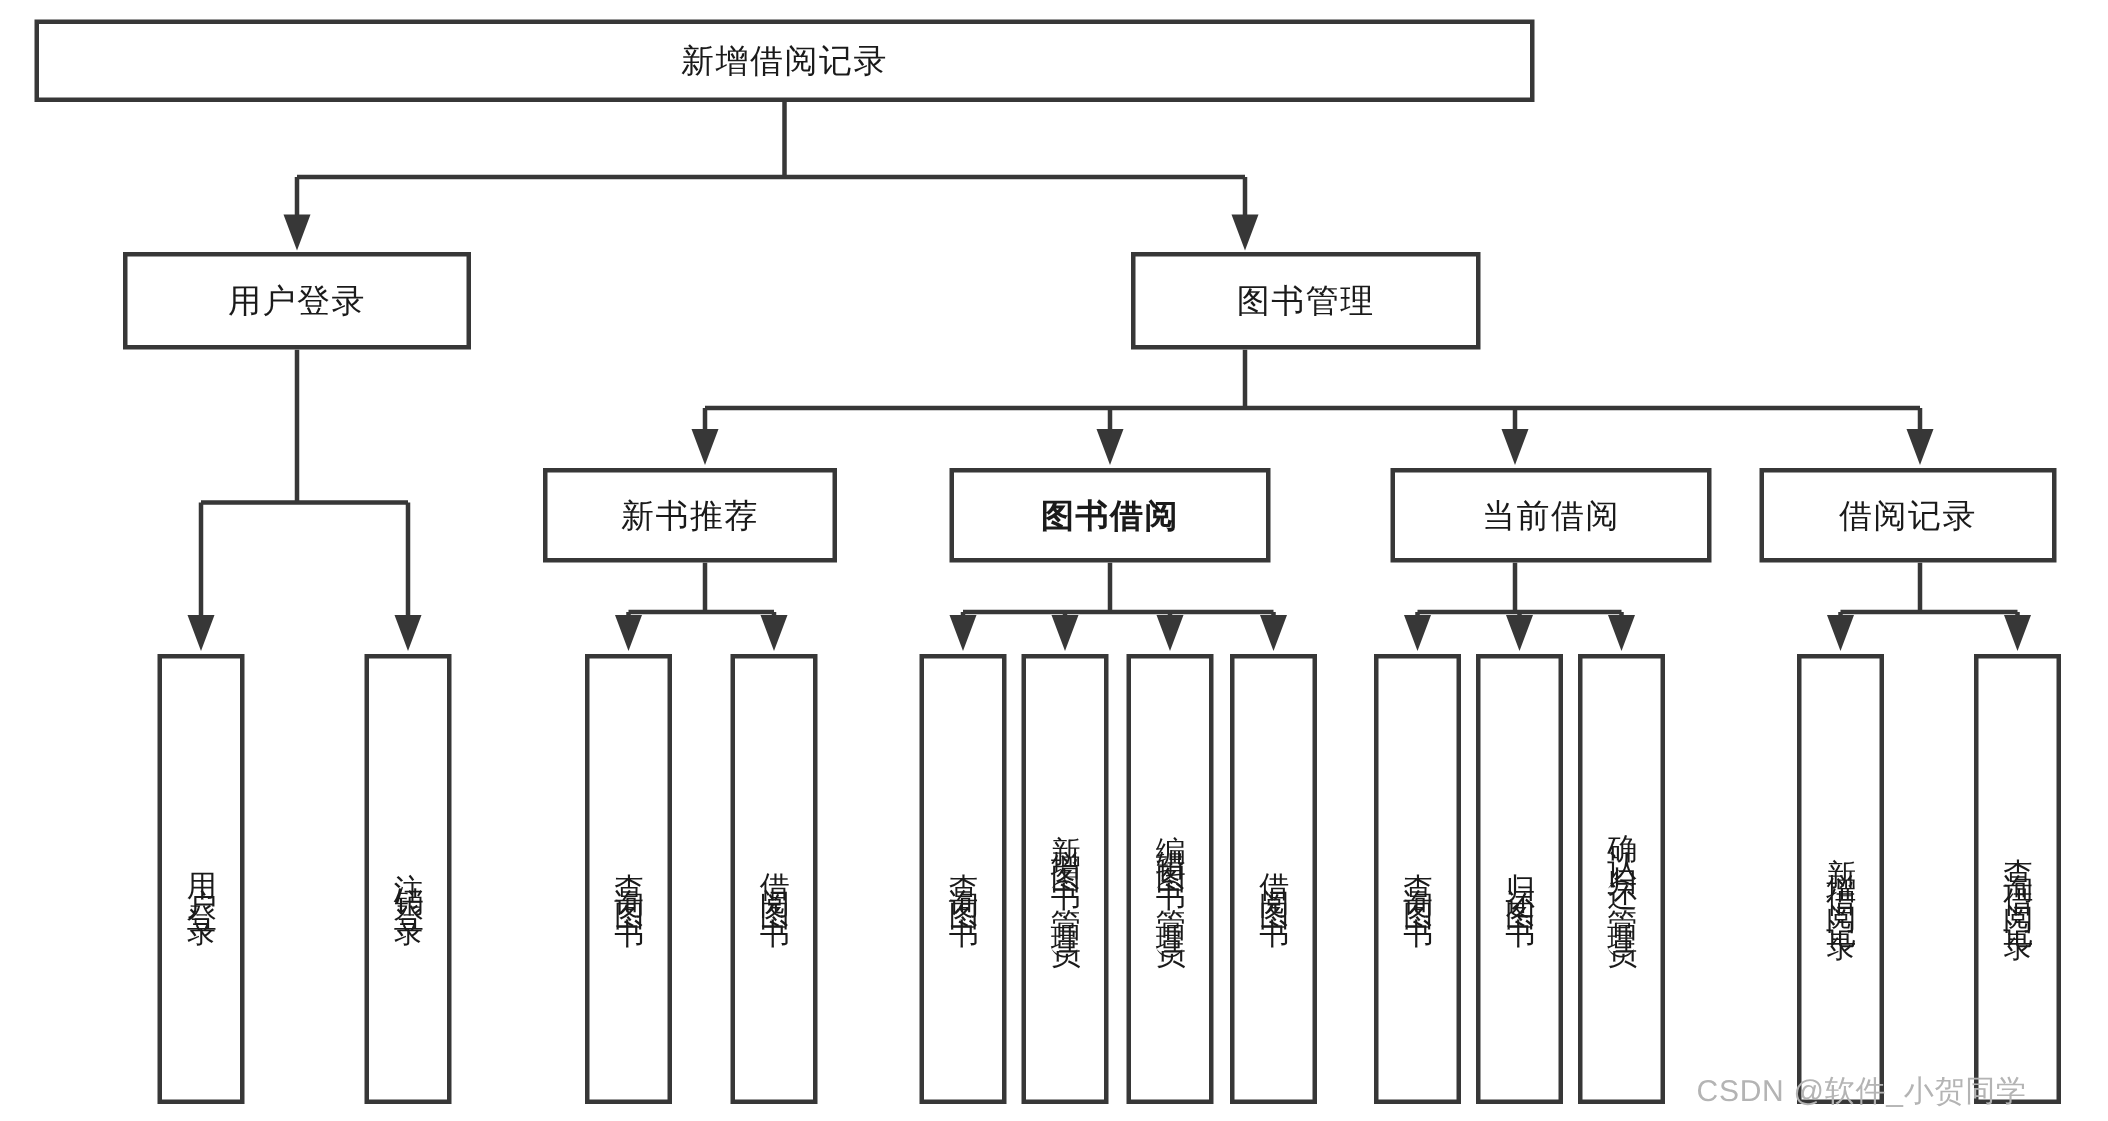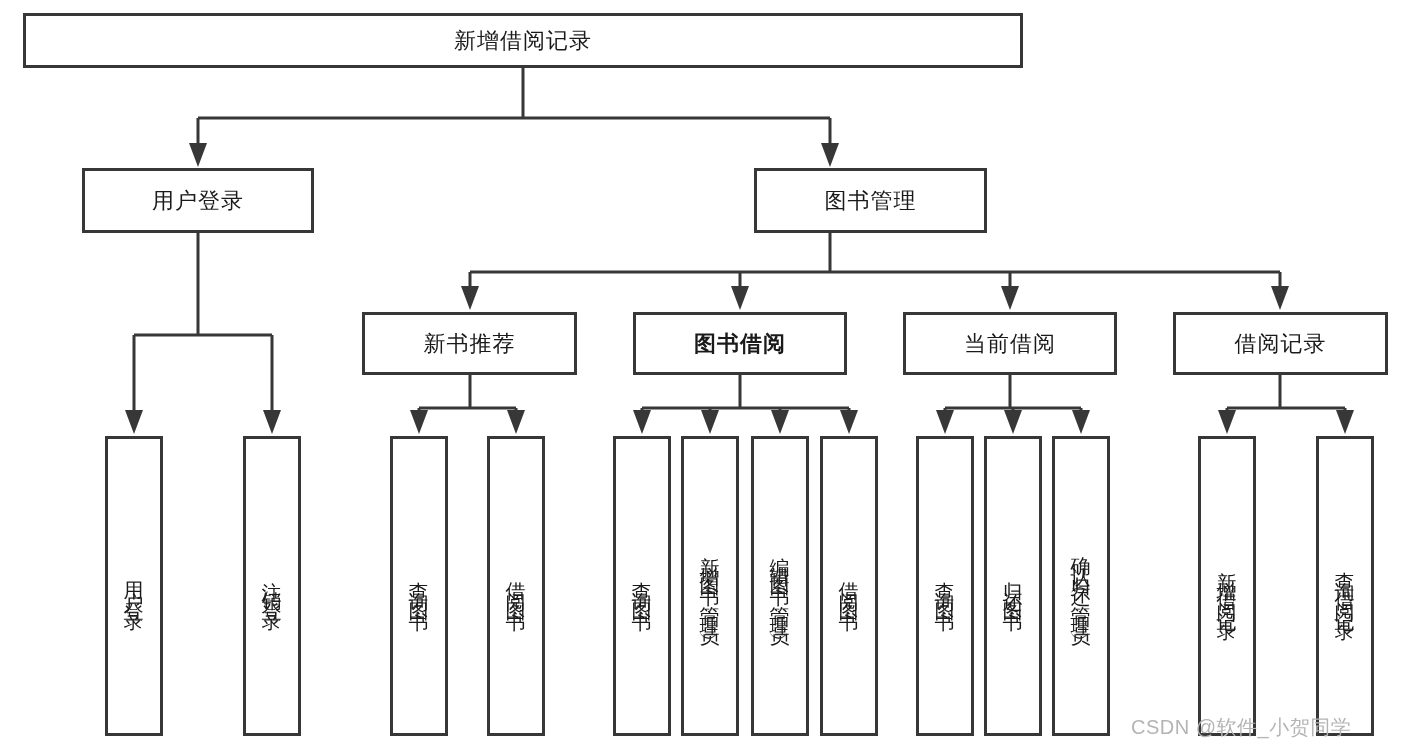--- a/index.html
+++ b/index.html
@@ -83,30 +83,30 @@
   <span>新增借阅记录</span>
 </div>
 
 <div class="node" style="left:82px; top:168px; width:232px; height:65px;">
   <span>用户登录</span>
 </div>
 <div class="node" style="left:754px; top:168px; width:233px; height:65px;">
   <span>图书管理</span>
 </div>
 
-<div class="node" style="left:362px; top:312px; width:215px; height:63px;">
+<div class="node" style="left:362px; top:312px; width:196px; height:63px;">
   <span>新书推荐</span>
 </div>
 <div class="node" style="left:633px; top:312px; width:214px; height:63px;font-weight:bold;">
   <span>图书借阅</span>
 </div>
-<div class="node" style="left:903px; top:312px; width:214px; height:63px;">
+<div class="node" style="left:927px; top:312px; width:214px; height:63px;">
   <span>当前借阅</span>
 </div>
-<div class="node" style="left:1173px; top:312px; width:215px; height:63px;">
+<div class="node" style="left:1173px; top:312px; width:198px; height:63px;">
   <span>借阅记录</span>
 </div>
 
 <div class="vnode" style="left:105px; top:436px; width:58px; height:300px;">
   <span class="vtext">用户登录</span>
 </div>
 <div class="vnode" style="left:243px; top:436px; width:58px; height:300px;">
   <span class="vtext">注销登录</span>
 </div>
 

